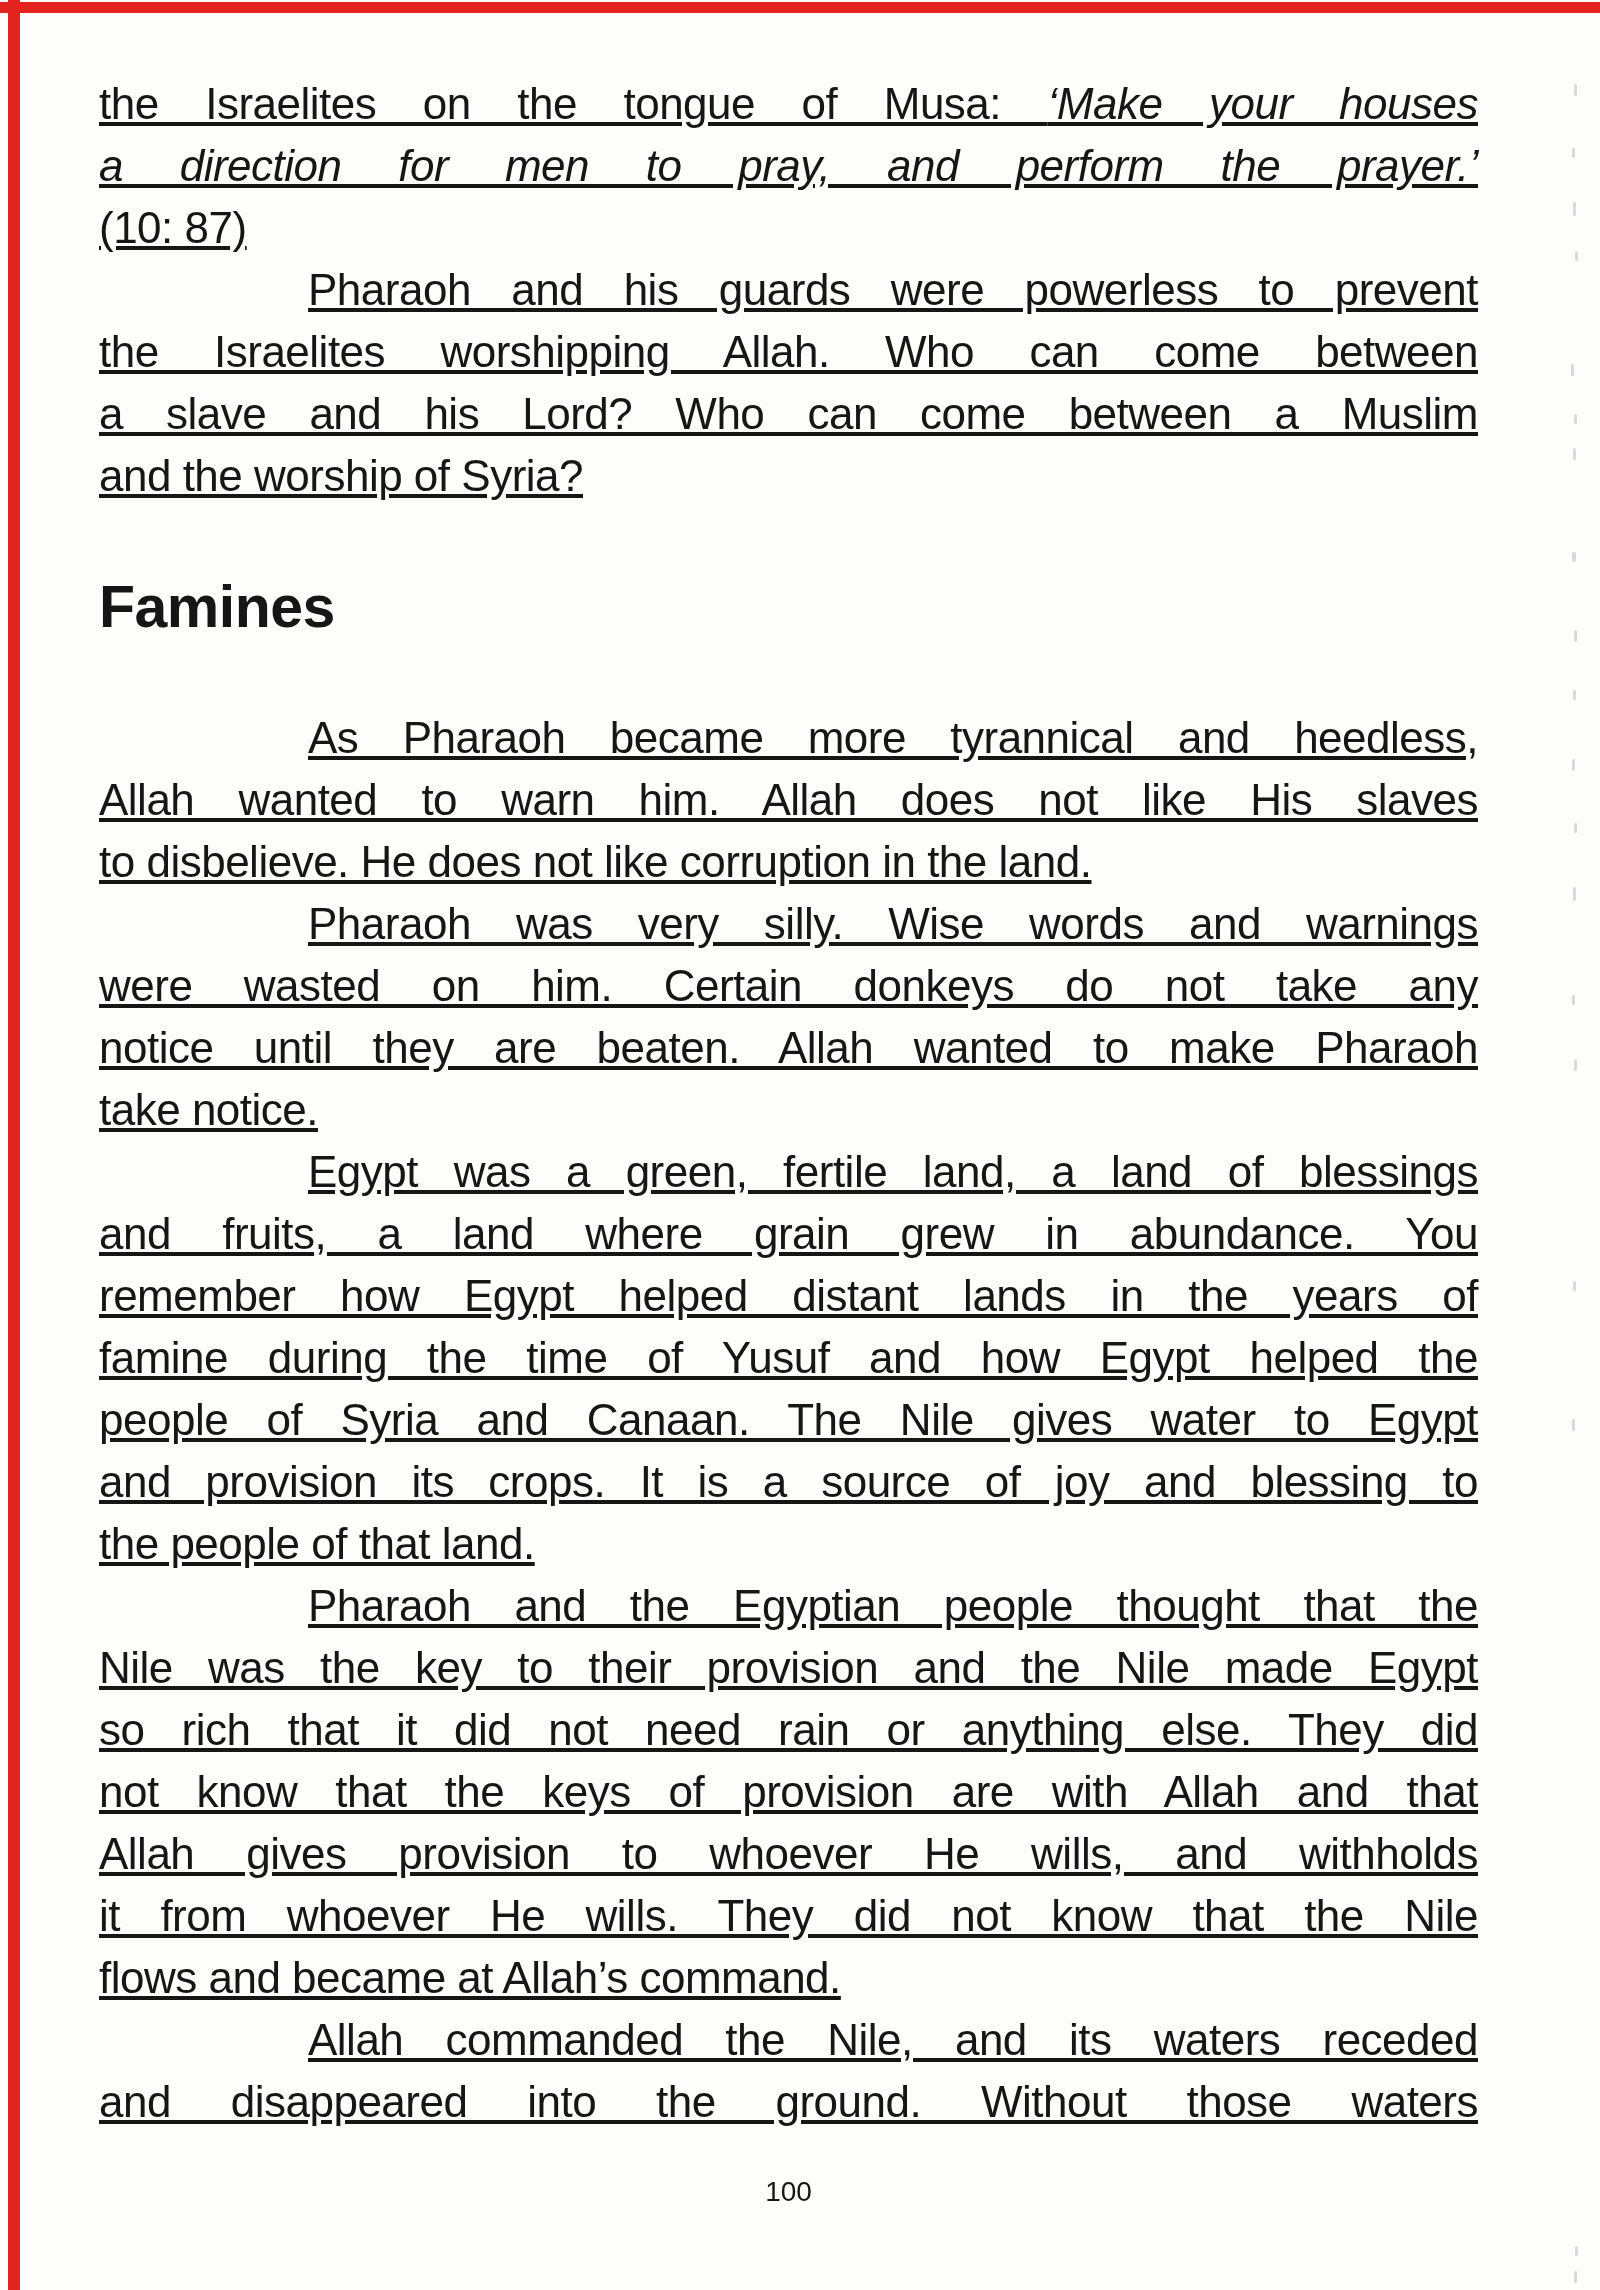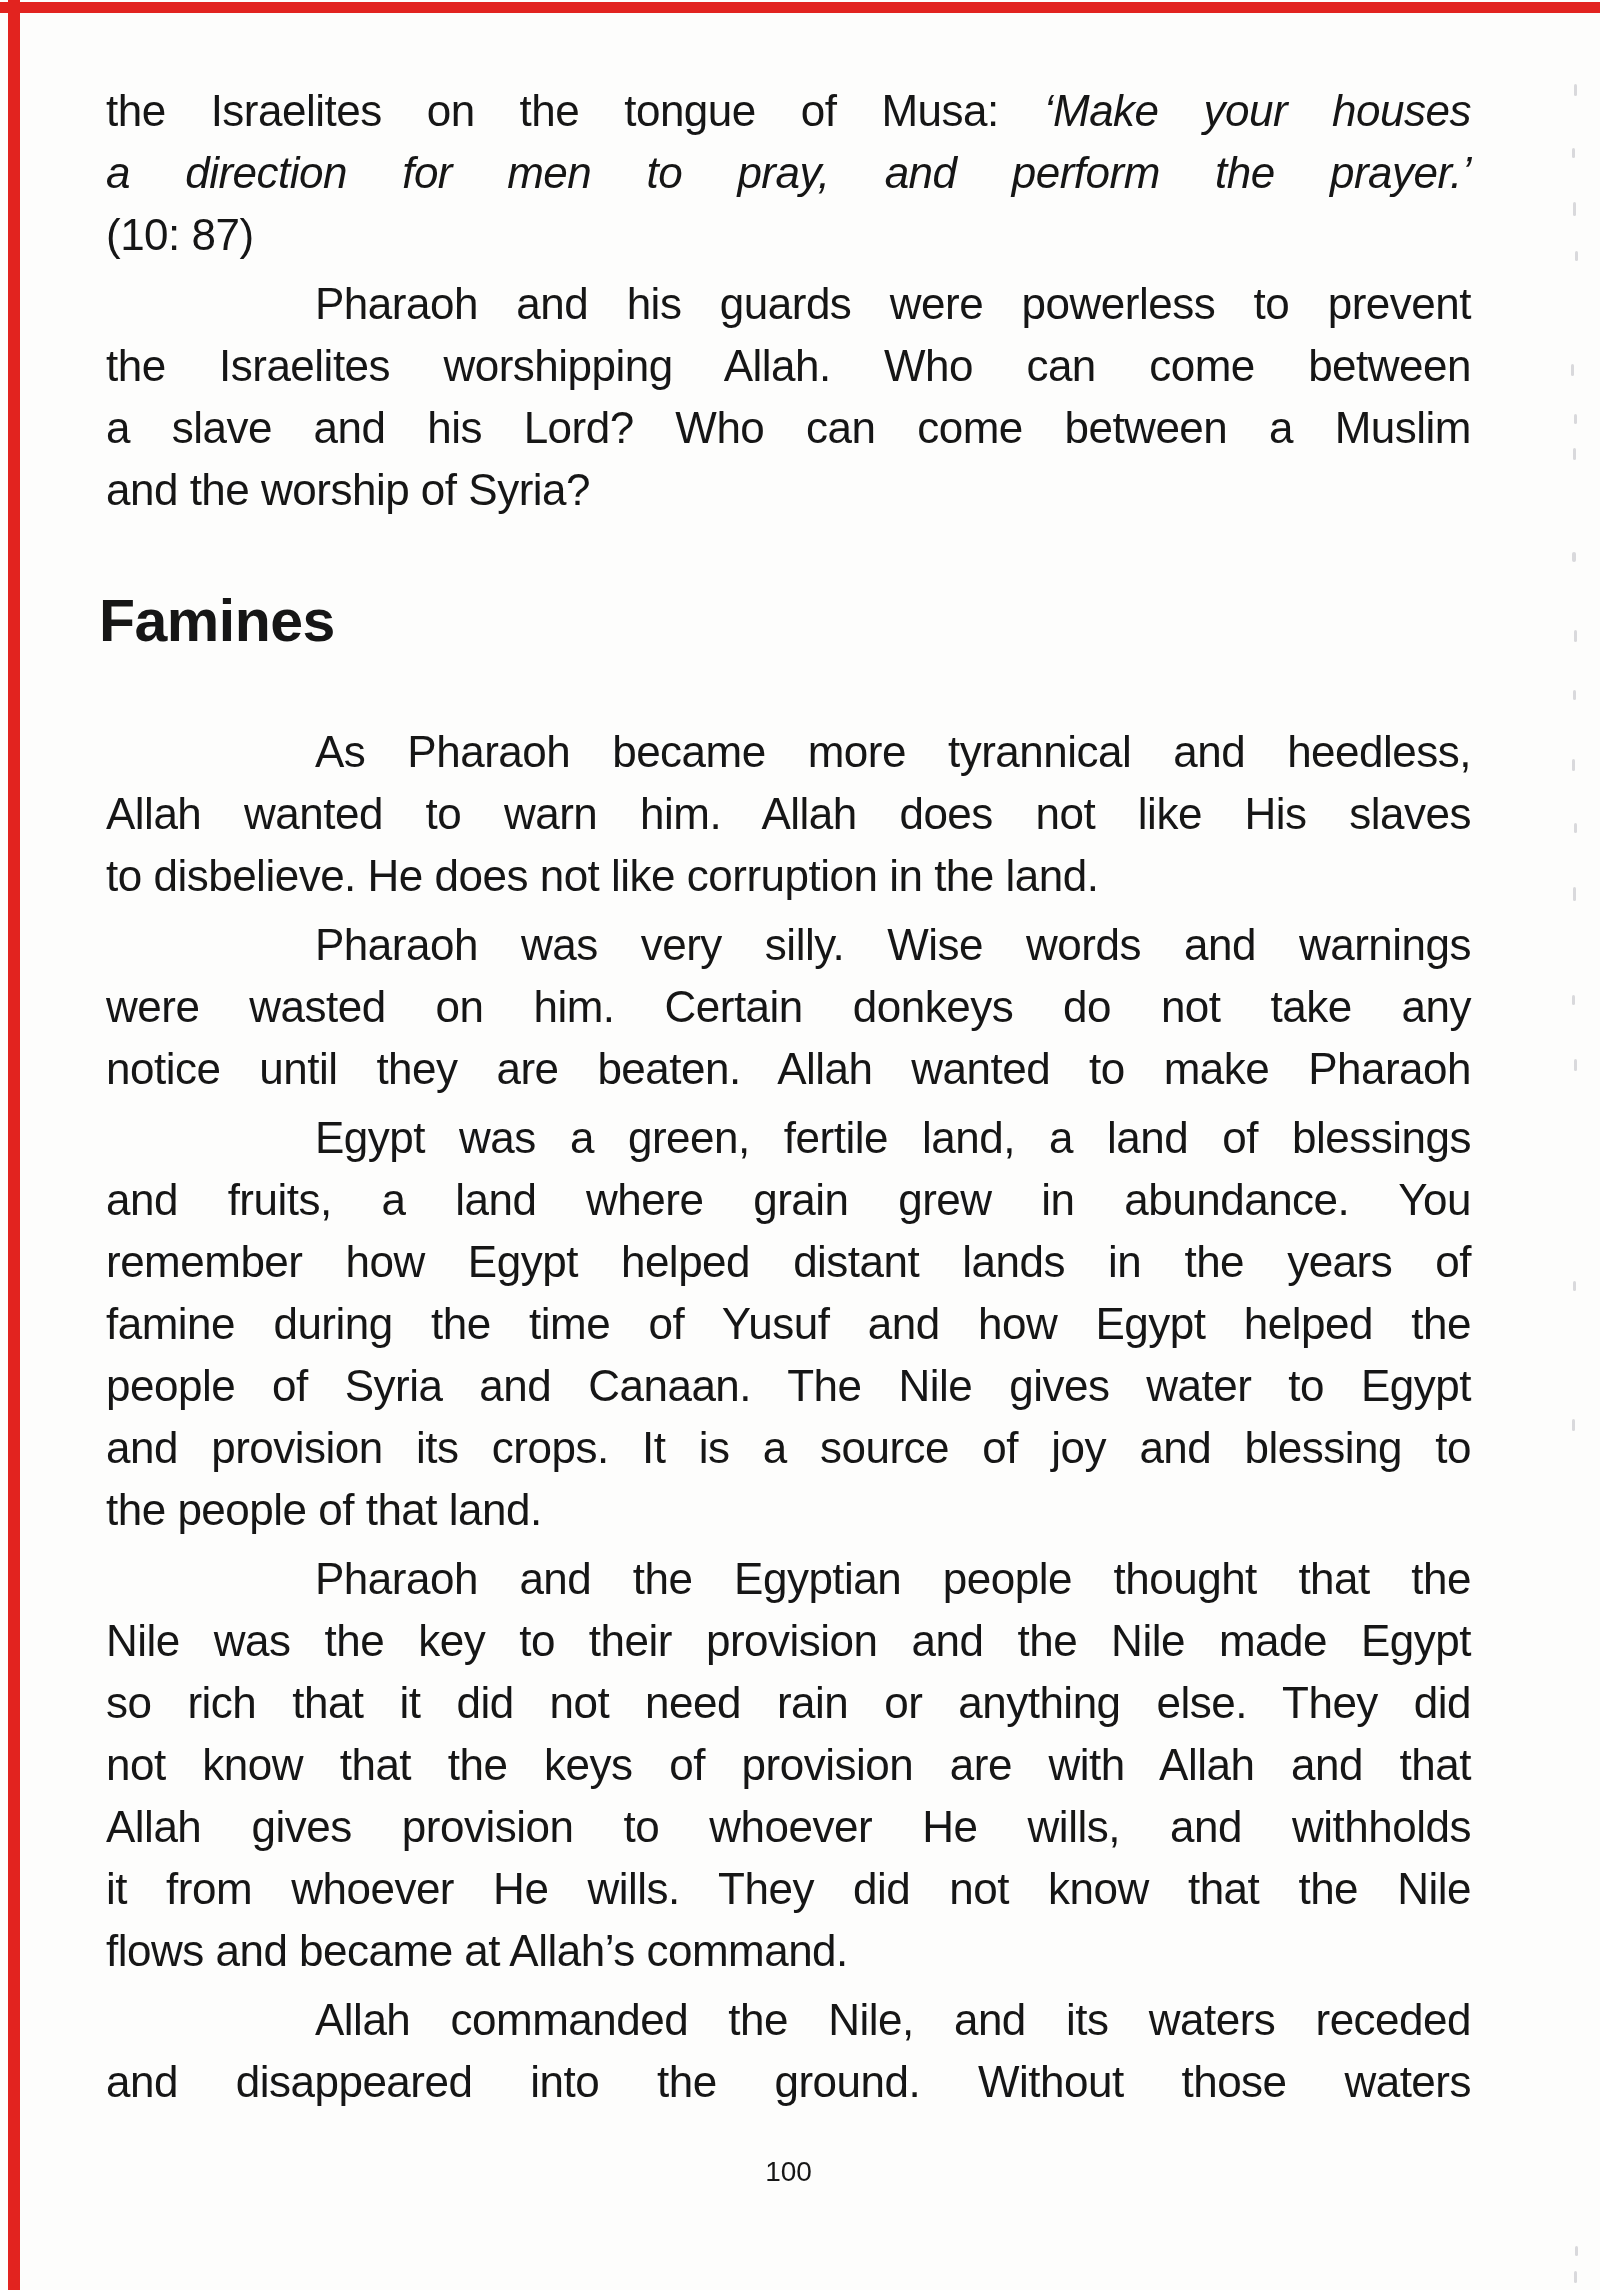--- a/index.html
+++ b/index.html
@@ -23,21 +23,21 @@
   }
   .artifact {
     position: absolute; background: #d9d9dc; border-radius: 2px;
   }
   
   .text-block {
     position: absolute;
     left: 99px; top: 73px;
     width: 1379px;
   }
-  .para { margin: 7px; }
+  .para { margin: 0; text-decoration: underline; }
   .line {
     font-size: 44px;
     line-height: 62px;
     letter-spacing: -0.5px;
     white-space: normal;
     text-align: left;
   }
   .line.full {
     text-align: justify;
     text-align-last: justify;
@@ -102,20 +102,21 @@
       <div class="heading">Famines</div>
       <div class="para">
         <div class="line full indent"><span>As Pharaoh became more tyrannical and heedless,</span></div>
         <div class="line full"><span>Allah wanted to warn him. Allah does not like His slaves</span></div>
         <div class="line"><span>to disbelieve. He does not like corruption in the land.</span></div>
       </div>
       <div class="para">
         <div class="line full indent"><span>Pharaoh was very silly. Wise words and warnings</span></div>
         <div class="line full"><span>were wasted on him. Certain donkeys do not take any</span></div>
         <div class="line full"><span>notice until they are beaten. Allah wanted to make Pharaoh</span></div>
+        <div class="line"><span>take notice.</span></div>
       </div>
       <div class="para">
         <div class="line full indent"><span>Egypt was a green, fertile land, a land of blessings</span></div>
         <div class="line full"><span>and fruits, a land where grain grew in abundance. You</span></div>
         <div class="line full"><span>remember how Egypt helped distant lands in the years of</span></div>
         <div class="line full"><span>famine during the time of Yusuf and how Egypt helped the</span></div>
         <div class="line full"><span>people of Syria and Canaan. The Nile gives water to Egypt</span></div>
         <div class="line full"><span>and provision its crops. It is a source of joy and blessing to</span></div>
         <div class="line"><span>the people of that land.</span></div>
       </div>

